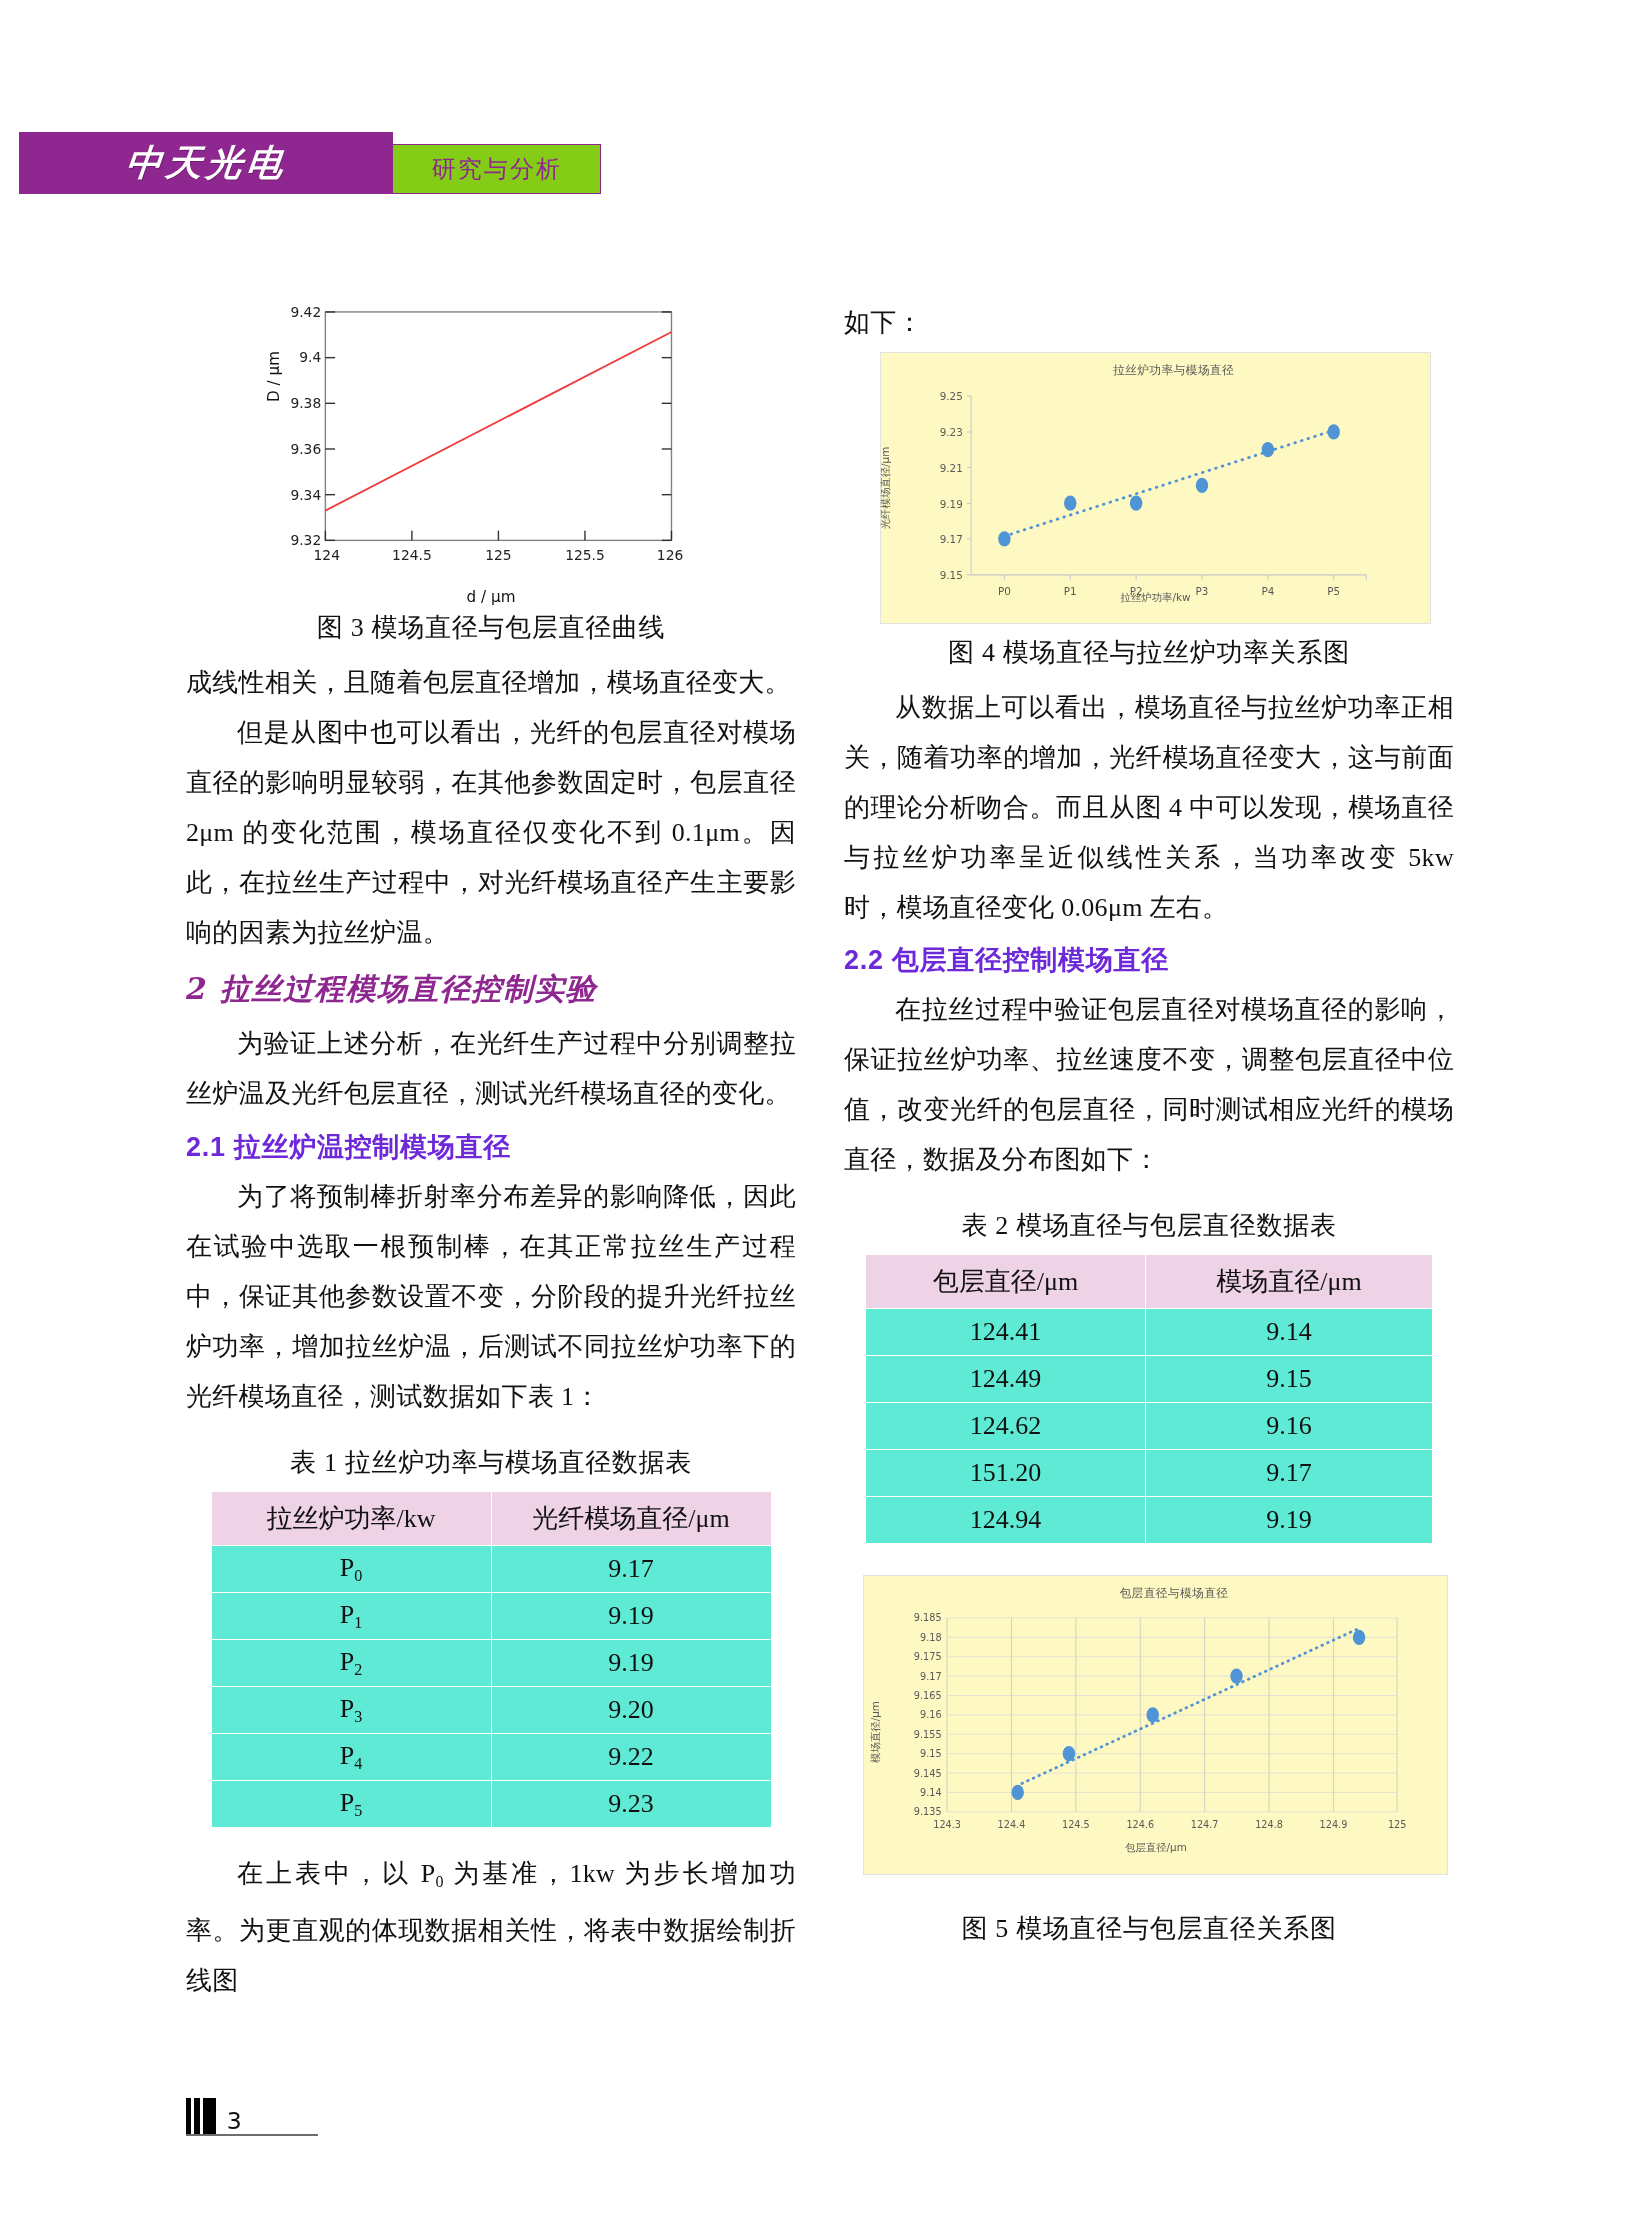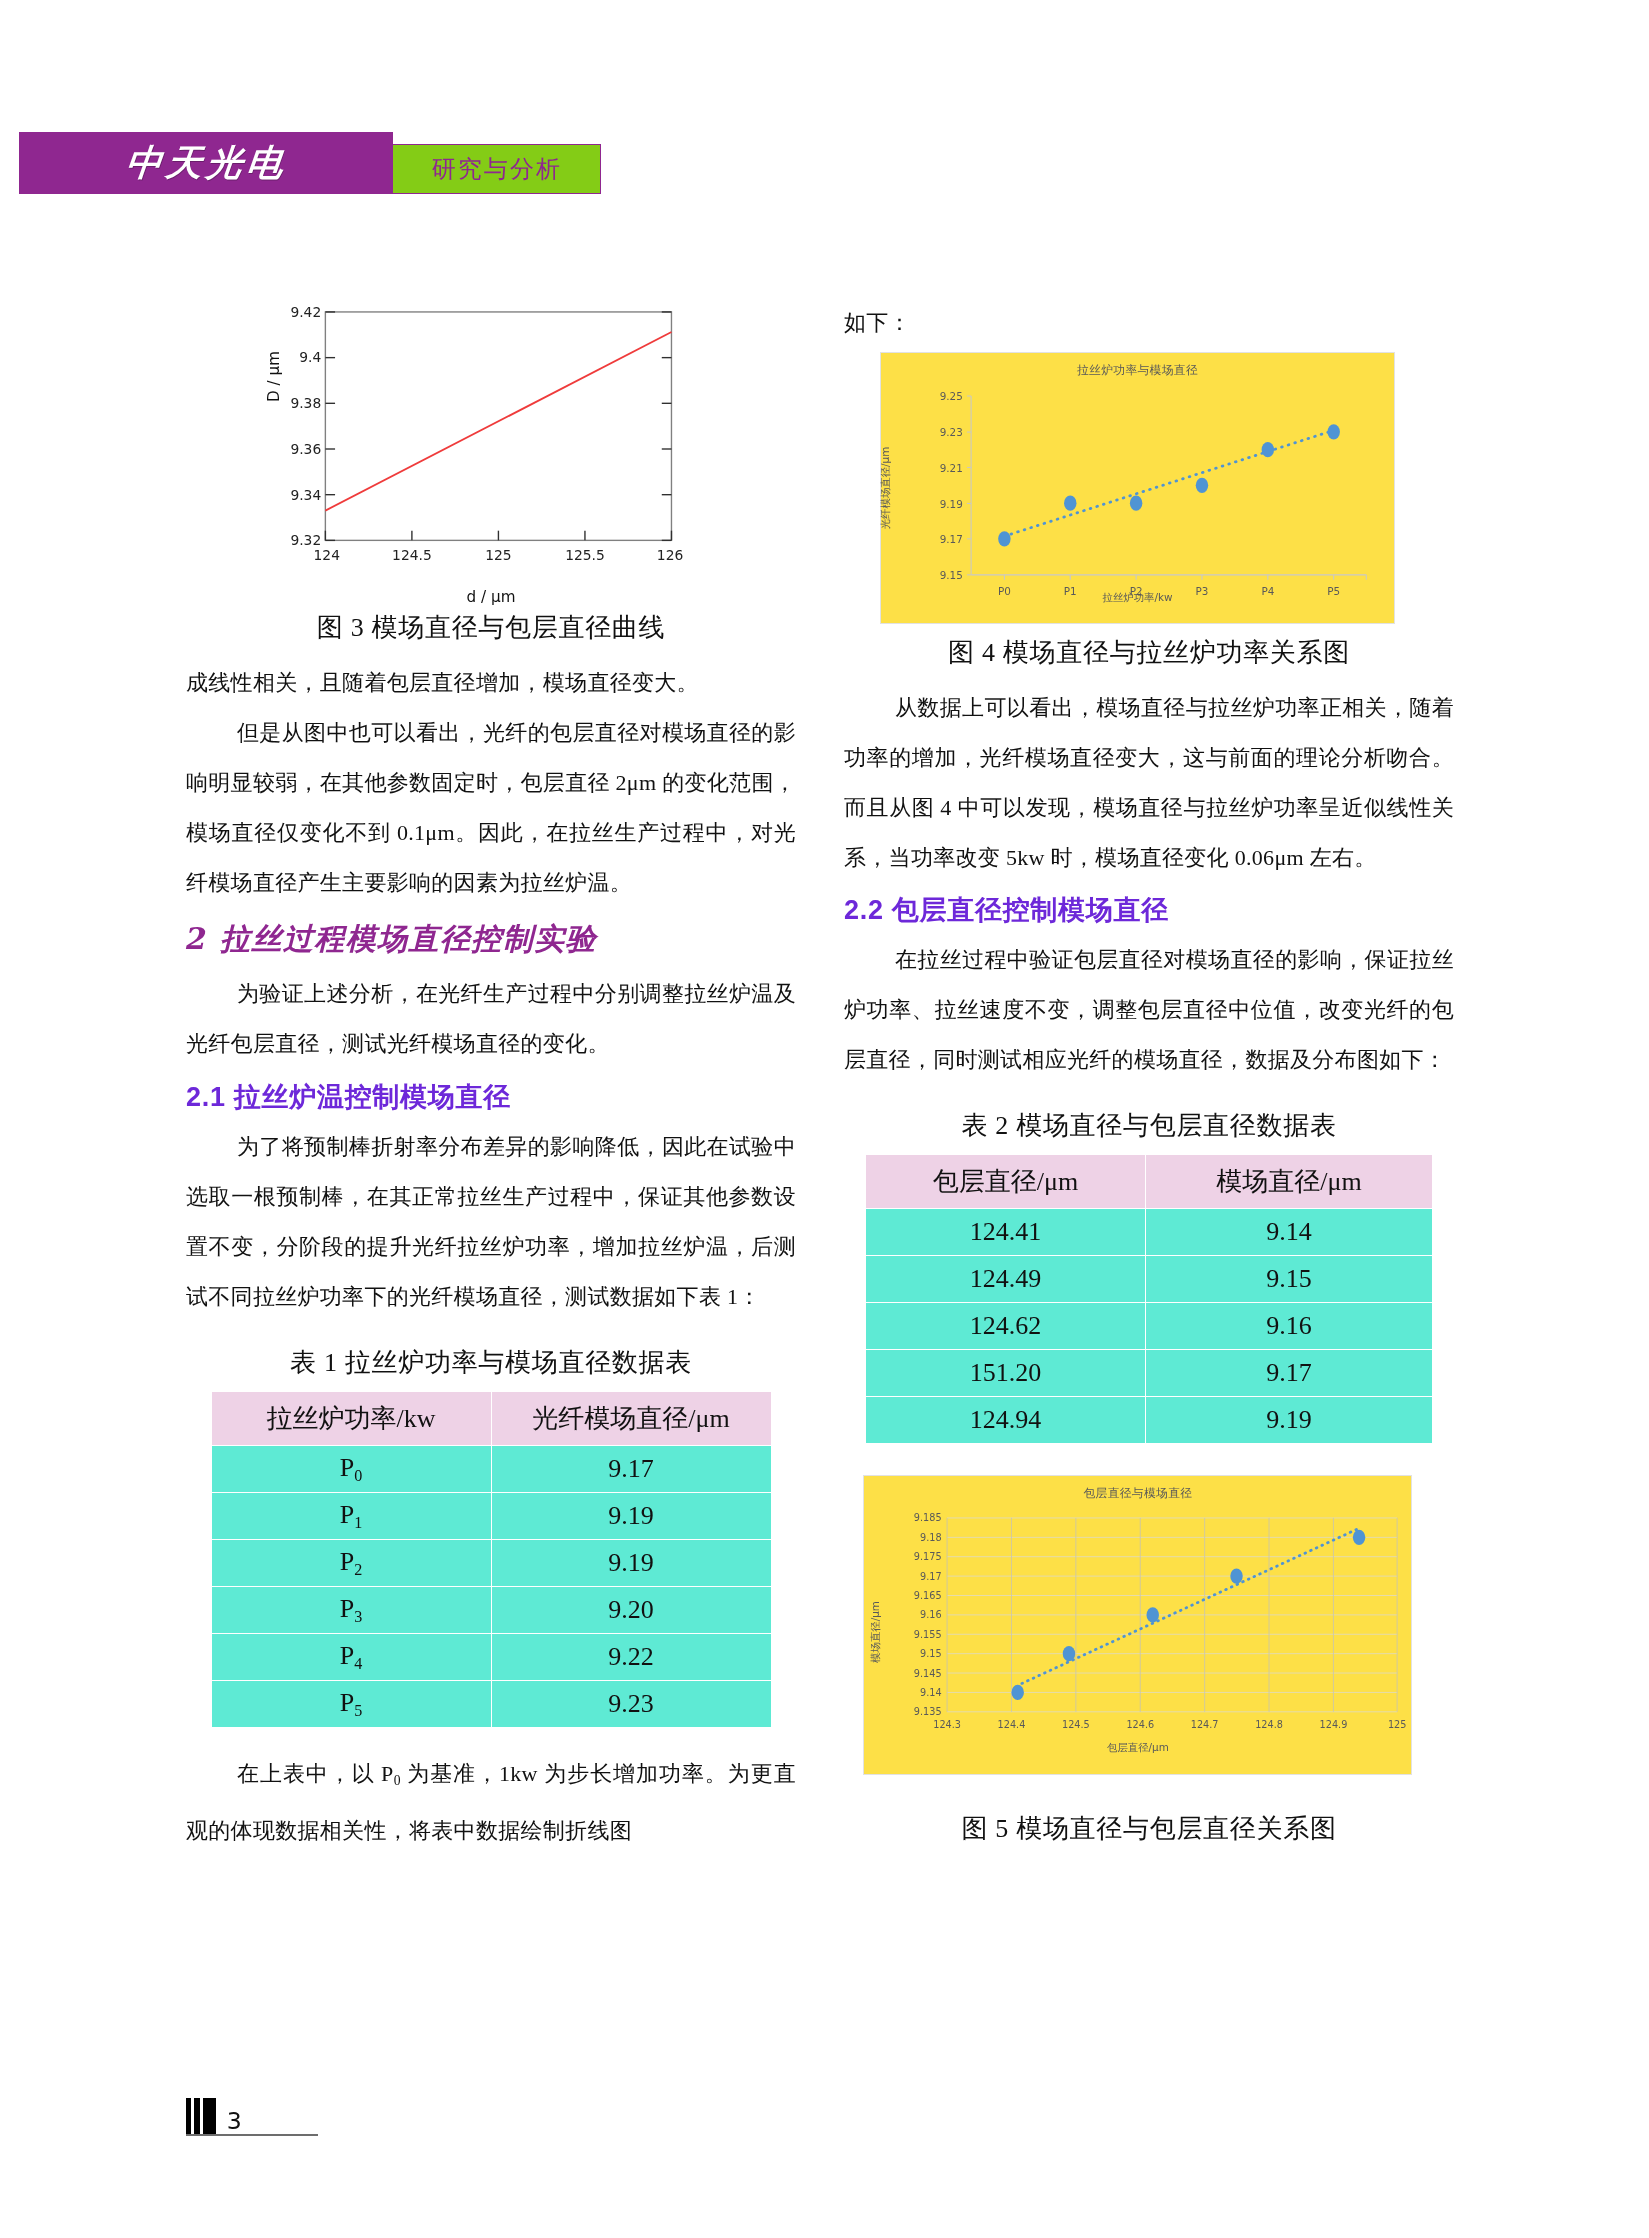--- a/index.html
+++ b/index.html
@@ -23,21 +23,21 @@
     font-family:"DejaVu Sans","Liberation Sans",sans-serif;
     margin-top:12px;
   }
 
   
   .column{position:absolute;top:298px;width:610px;}
   #col-left{left:186px;}
   #col-right{left:844px;}
 
   p.para{
-    font-size:22px;line-height:50px;text-align:justify;margin:0 0 0 0;
+    font-size:26px;line-height:50px;text-align:justify;margin:0 0 0 0;
     text-indent:51px;letter-spacing:0.3px;
   }
   p.para.noindent{text-indent:0;}
   .caption{
     font-size:26px;text-align:center;margin:7px 0 12.5px 0;letter-spacing:0.7px;
   }
   .tbl-caption{font-size:26px;text-align:center;margin:23px 0 11px 0;letter-spacing:0.7px;}
   h2.h-section{
     color:#8F2790;font-size:30px;font-weight:bold;margin:11px 0 9.7px 0;
     letter-spacing:1.4px;font-family:"DejaVu Serif","Liberation Serif",serif;font-style:italic;
@@ -65,21 +65,21 @@
     position:absolute;left:-4.2px;top:104px;transform:rotate(-90deg);
     transform-origin:left top;font-size:15.2px;font-family:"DejaVu Sans",sans-serif;
     white-space:nowrap;
   }
   #fig3-xlabel{
     position:absolute;left:0;right:0;bottom:-2.8px;text-align:center;
     font-size:15.2px;font-family:"DejaVu Sans",sans-serif;
   }
 
   
-  .xlchart{border:0.7px solid #e2e2e2;background:#fde047;position:relative;}
+  .xlchart{border:0.7px solid #e2e2e2;background:#fef9c3;position:relative;padding-left:36px;}
   .xl-title{
     text-align:center;font-size:11.8px;color:#595959;padding-top:9.7px;
     font-family:"DejaVu Sans","Liberation Sans",sans-serif;letter-spacing:0.3px;
   }
   .xl-ylab{
     position:absolute;font-size:10.4px;color:#595959;white-space:nowrap;
     font-family:"DejaVu Sans","Liberation Sans",sans-serif;
     transform:rotate(-90deg);
   }
   .xl-xlab{

